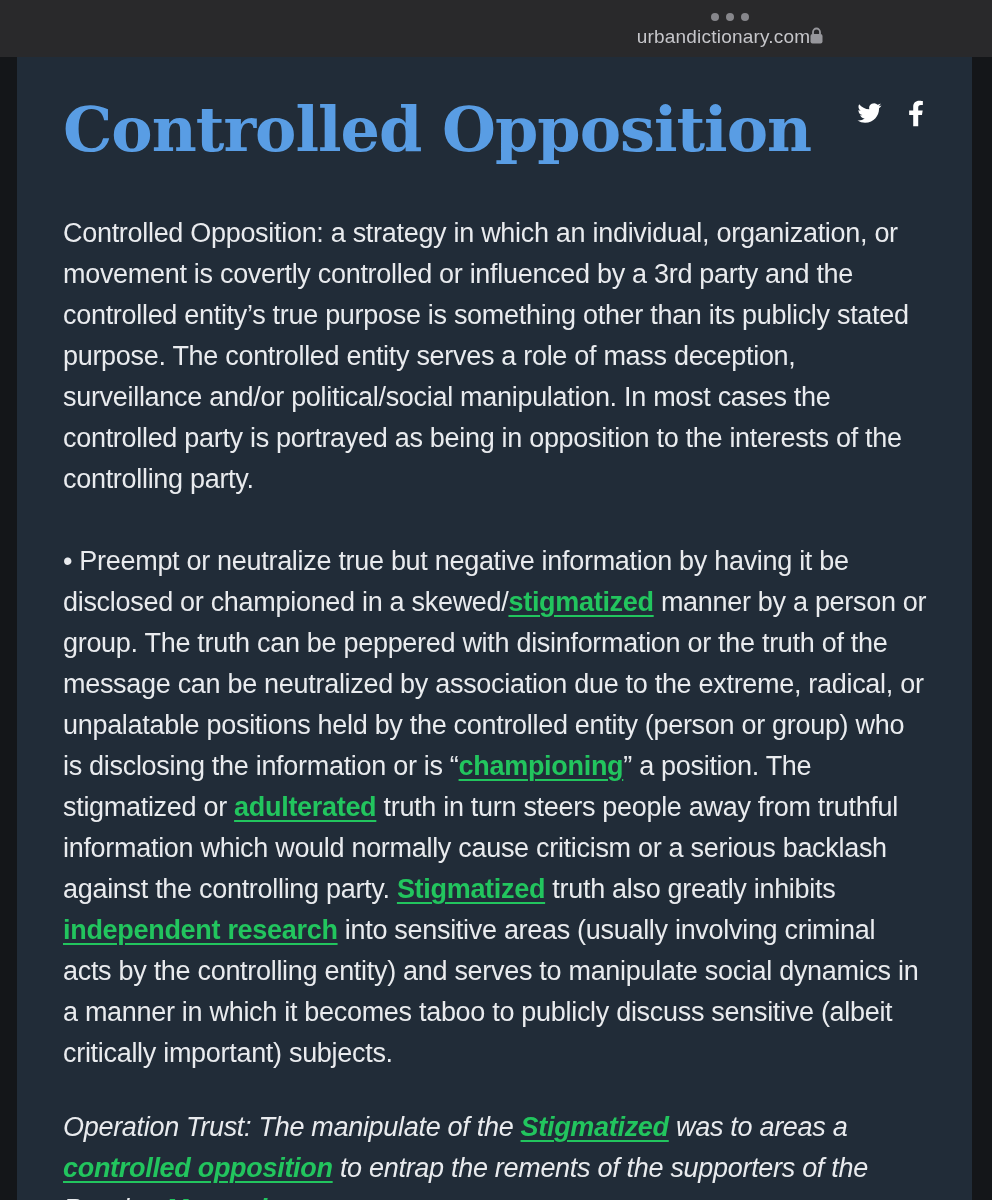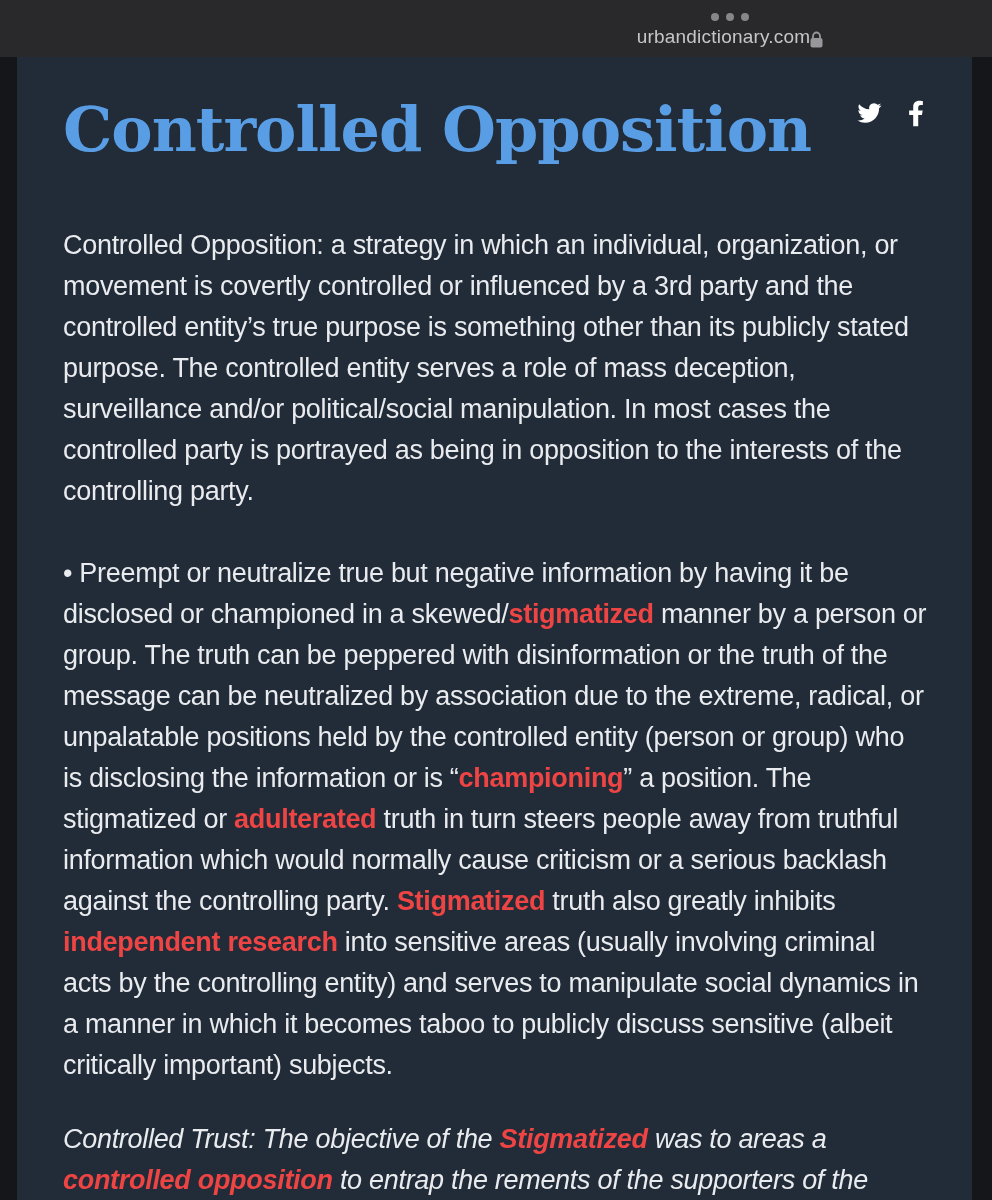--- a/index.html
+++ b/index.html
@@ -23,21 +23,21 @@
     display: flex; flex-direction: column;
     align-items: center; justify-content: flex-start;
   }
   .dots { display: flex; gap: 7px; margin-top: 13px; }
   .dots i {
     width: 8px; height: 8px; border-radius: 50%;
     background: #86868b; display: block;
   }
   .url-row {
     margin-top: 5px;
-    display: flex; align-items: flex-end; gap: 0;
+    display: flex; align-items: flex-start; gap: 0;
     color: #c6c6ca; font-size: 19px; letter-spacing: 0.2px;
   }
   .lock-svg { width: 13px; height: 17px; margin-top: 1px; }
 
   
   .page {
     width: 824px; height: 1143px;
     background: #141619;
     padding: 0 20px 0 17px;
   }
@@ -65,29 +65,30 @@
   .tw-svg { width: 29px; height: 24px; }
   .fb-svg { width: 16px; height: 27px; margin-top: -1px; }
 
   .body-text {
     color: #e9ebee;
     font-size: 27px;
     line-height: 41px;
     letter-spacing: -0.3px;
     width: 867px;
   }
-  .meaning-1 { margin-top: 52px; }
+  .meaning-1 { margin-top: 40px; }
   .meaning-2 { margin-top: 41px; }
   .example {
     margin-top: 33px;
     font-style: italic;
   }
   a.word-link {
-    color: #ef4444;
+    color: #22c55e;
     font-weight: bold;
+    text-decoration: underline;
     text-decoration-thickness: 2px;
     text-underline-offset: 4px;
     cursor: pointer;
   }
 </style>
 </head>
 <body>
 
 <div class="topbar">
   <div class="topbar-center">
@@ -122,16 +123,16 @@
             <path fill="#ffffff" d="M279.14 288l14.22-92.66h-88.91v-60.13c0-25.35 12.42-50.06 52.24-50.06h40.42V6.26S260.43 0 225.36 0c-73.22 0-121.08 44.38-121.08 124.72v70.62H22.89V288h81.39v224h100.17V288z"></path>
           </svg>
         </span>
       </div>
     </div>
 
     <p class="body-text meaning-1"><span>Controlled Opposition: a strategy in which an individual, organization, or movement is covertly controlled or influenced by a 3rd party and the controlled entity’s true purpose is something other than its publicly stated purpose. The controlled entity serves a role of mass deception, surveillance and/or political/social manipulation. In most cases the controlled party is portrayed as being in opposition to the interests of the controlling party.</span></p>
 
     <p class="body-text meaning-2"><span>• Preempt or neutralize true but negative information by having it be disclosed or championed in a skewed/</span><a class="word-link">stigmatized</a><span> manner by a person or group. The truth can be peppered with disinformation or the truth of the message can be neutralized by association due to the extreme, radical, or unpalatable positions held by the controlled entity (person or group) who is disclosing the information or is “</span><a class="word-link">championing</a><span>” a position. The stigmatized or </span><a class="word-link">adulterated</a><span> truth in turn steers people away from truthful information which would normally cause criticism or a serious backlash against the controlling party. </span><a class="word-link">Stigmatized</a><span> truth also greatly inhibits </span><a class="word-link">independent research</a><span> into sensitive areas (usually involving criminal acts by the controlling entity) and serves to manipulate social dynamics in a manner in which it becomes taboo to publicly discuss sensitive (albeit critically important) subjects.</span></p>
 
-    <p class="body-text example"><span>Controlled Trust: The objective of the </span><a class="word-link">Stigmatized</a><span> was to areas a </span><a class="word-link">controlled opposition</a><span> to entrap the rements of the supporters of the Russian </span><a class="word-link">Monarchy</a><span>.</span></p>
+    <p class="body-text example"><span>Operation Trust: The manipulate of the </span><a class="word-link">Stigmatized</a><span> was to areas a </span><a class="word-link">controlled opposition</a><span> to entrap the rements of the supporters of the Russian </span><a class="word-link">Monarchy</a><span>.</span></p>
 
   </div>
 </div>
 
 </body></html>

